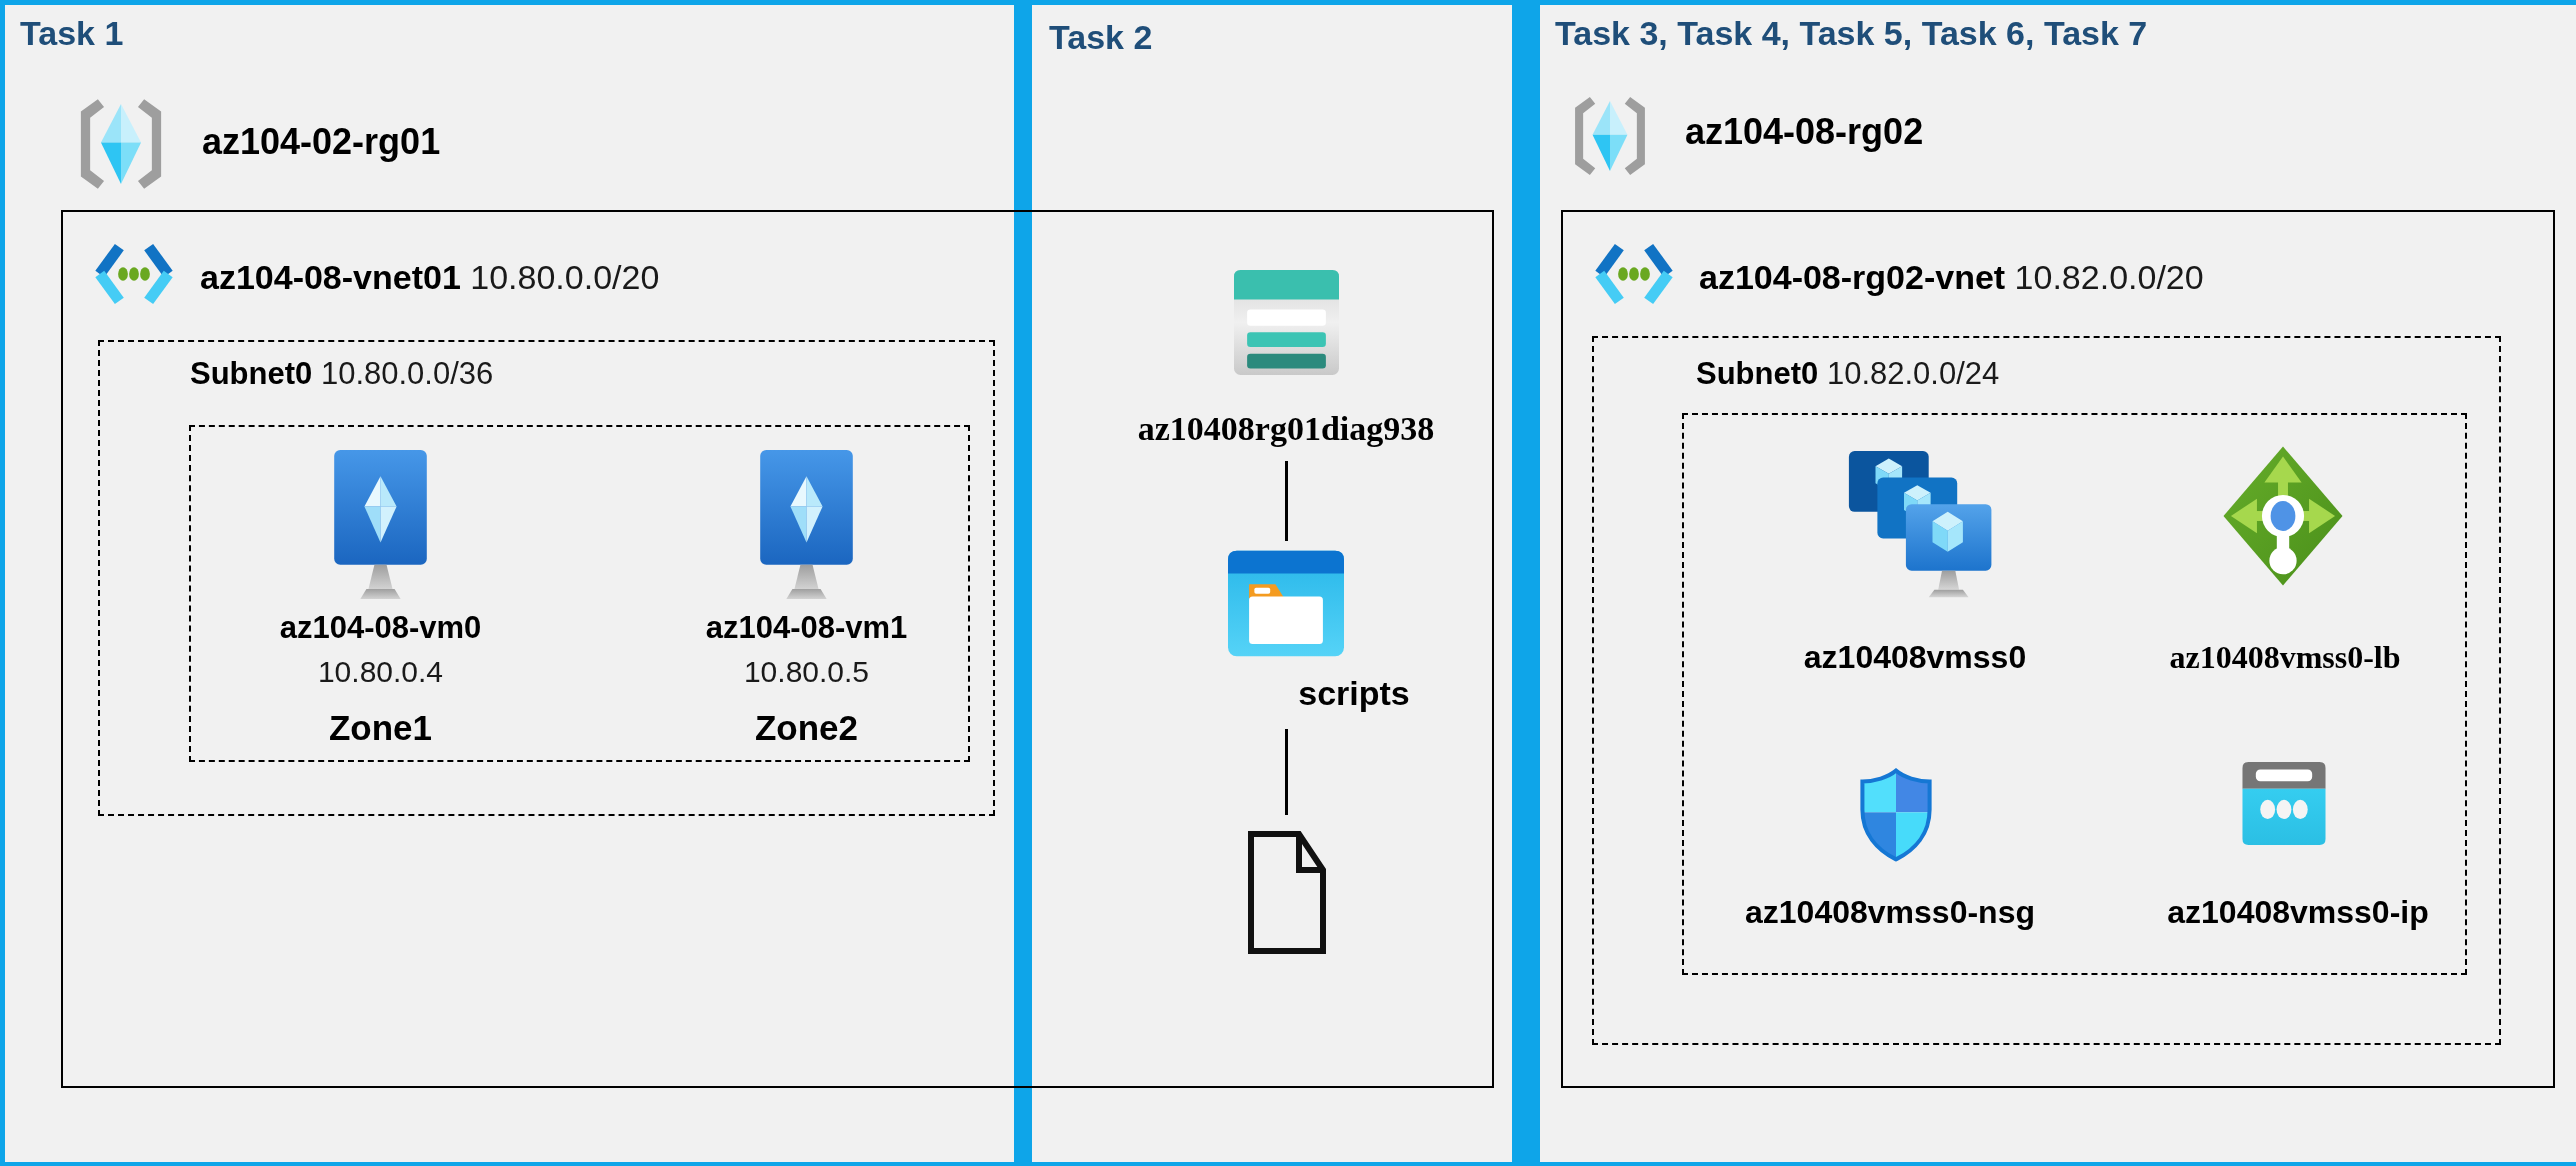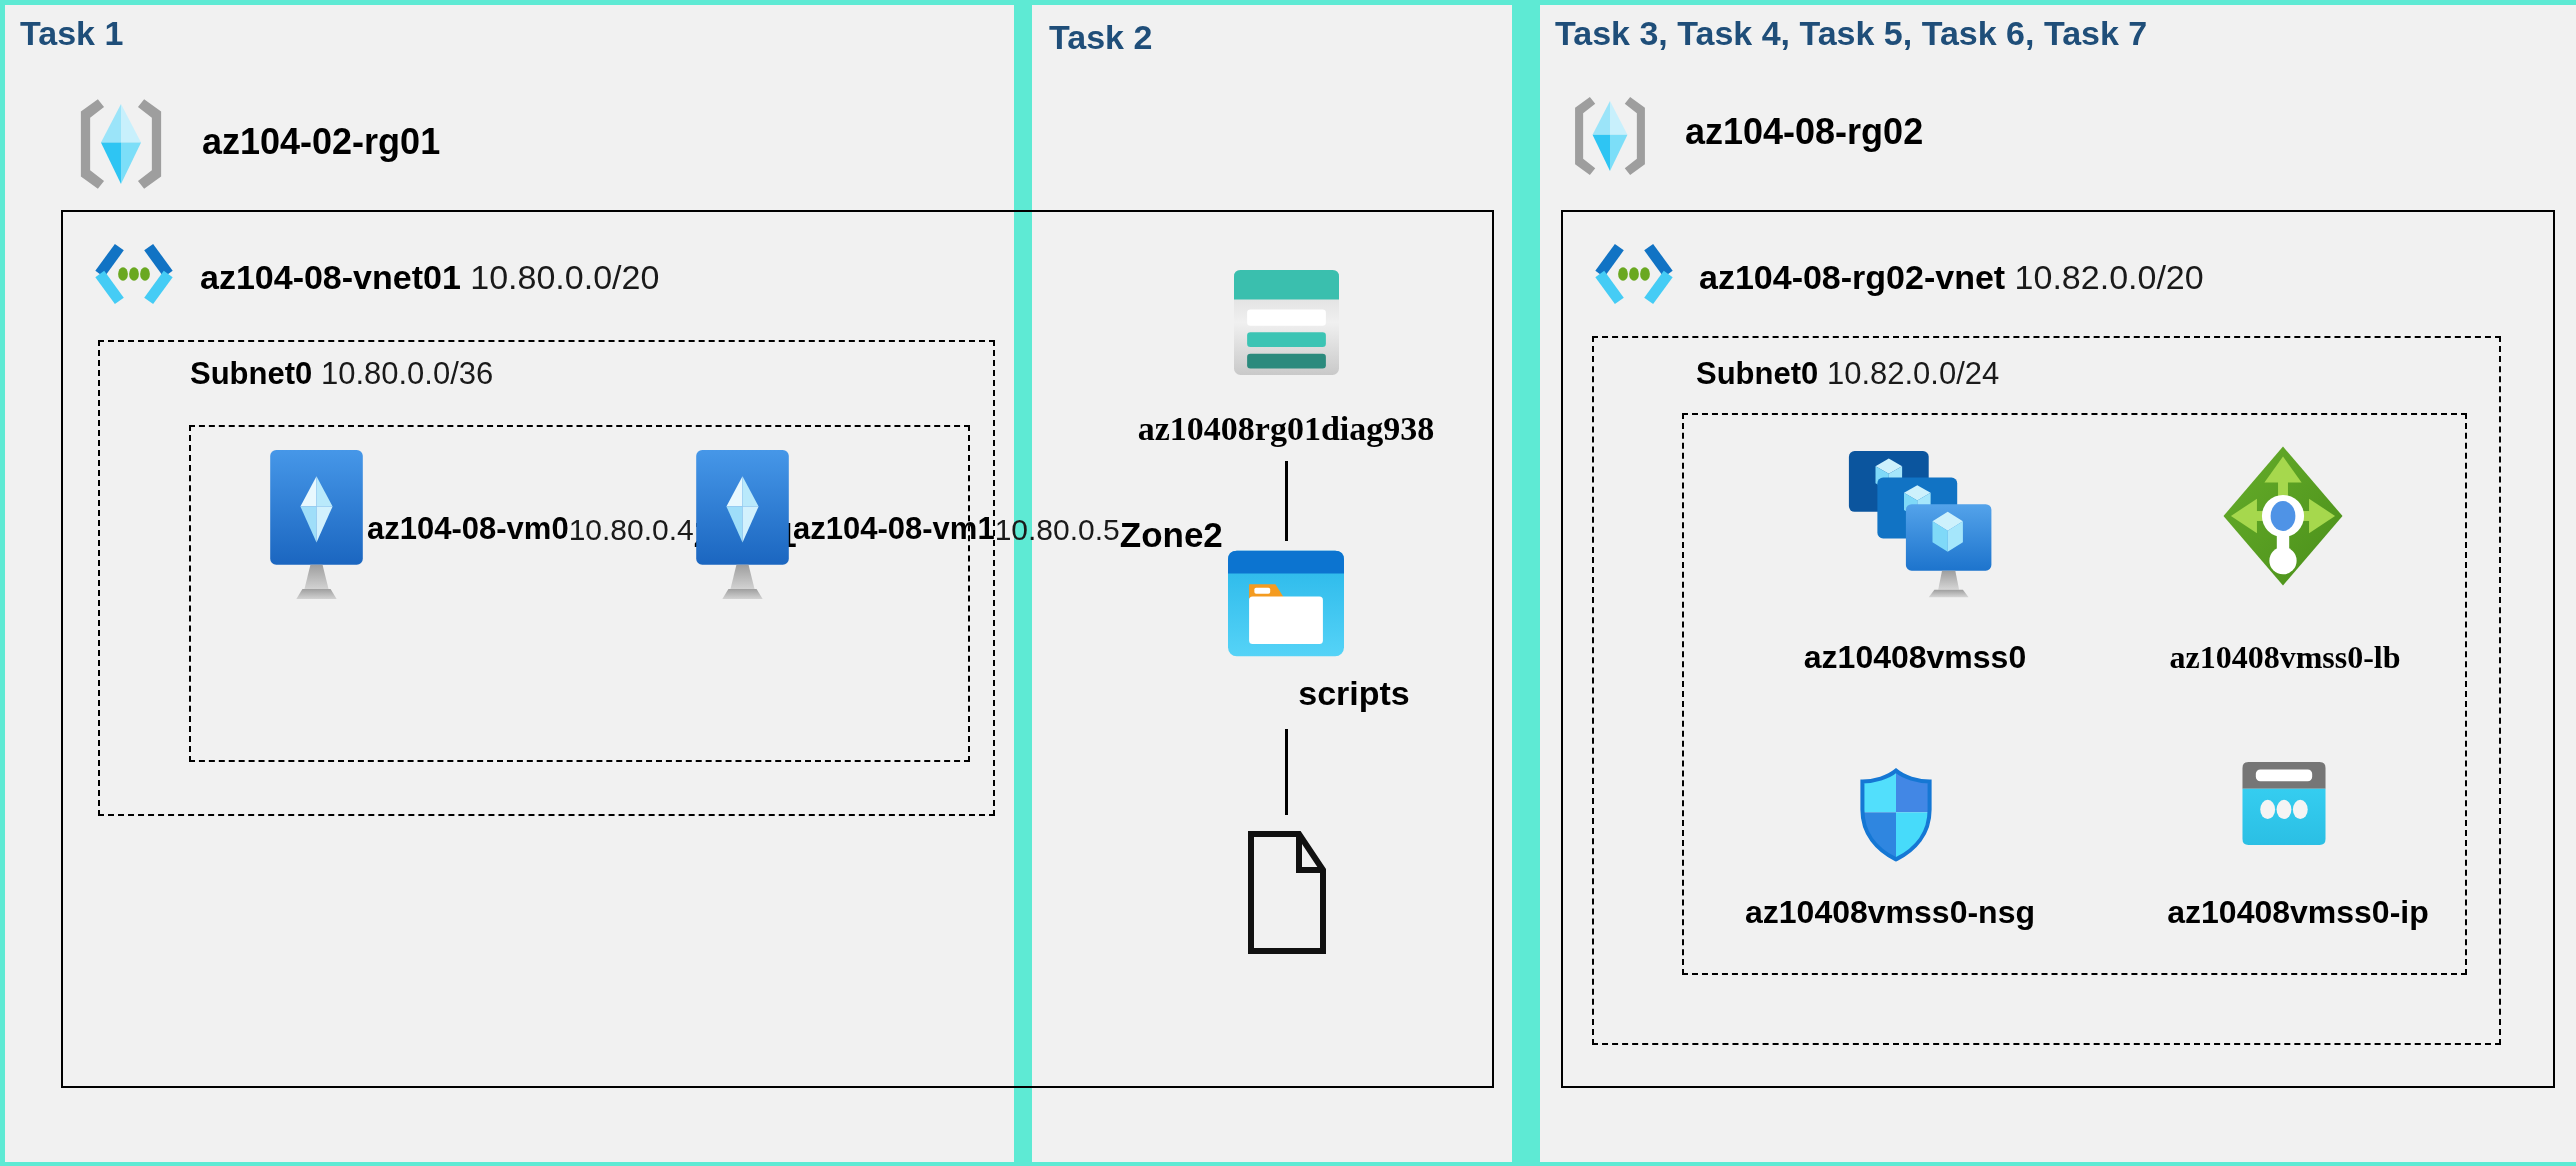--- a/index.html
+++ b/index.html
@@ -1,33 +1,33 @@
 <!DOCTYPE html>
 <html style="font-size:10.8px"><head>
 <meta charset="utf-8">
 <style>
   html,body{margin:0;padding:0;background:#fff;}
-  .stage{position:relative;width:2576px;height:1166px;background:#5eead4;
+  .stage{position:relative;width:2576px;height:1166px;background:#0ea5e9;
          font-family:"Liberation Sans",sans-serif;color:#000;overflow:hidden;}
   .panel{position:absolute;top:5.4px;height:1157px;background:#f1f1f1;}
   #panel-task1{left:5.4px;width:1009px;}
   #panel-task2{left:1032px;width:480px;}
   #panel-task3{left:1540px;width:1036px;}
   .hdr{position:absolute;font-size:34px;font-weight:700;color:#1f4e79;white-space:nowrap;}
   .solid-box{position:absolute;border:2.7px solid #000;box-sizing:border-box;}
   .dash-box{position:absolute;border:2px dashed #000;box-sizing:border-box;}
   .abs{position:absolute;}
   .lbl-xl{font-size:36px;font-weight:700;white-space:nowrap;}
   .lbl-vnet{font-size:34px;white-space:nowrap;}
   .lbl-vnet .nm{font-weight:700;}
   .lbl-vnet .cidr{font-weight:400;color:#1a1a1a;}
   .lbl-subnet{font-size:31px;white-space:nowrap;}
   .lbl-subnet .nm{font-weight:700;}
   .lbl-subnet .cidr{font-weight:400;color:#1a1a1a;}
-  .vm-block{position:absolute;width:229px;display:flex;flex-direction:row;align-items:center;}
+  .vm-block{position:absolute;width:229px;display:flex;flex-direction:column;align-items:center;}
   .vm-name{font-size:31px;font-weight:700;margin-top:6.7px;white-space:nowrap;}
   .vm-ip{font-size:30px;font-weight:400;margin-top:9.4px;white-space:nowrap;color:#1a1a1a;}
   .vm-zone{font-size:35px;font-weight:700;margin-top:19px;white-space:nowrap;}
   .stack-lbl{position:absolute;font-size:34px;font-weight:700;transform:translateX(-50%);white-space:nowrap;}
   .res-lbl{position:absolute;font-size:32px;font-weight:700;transform:translateX(-50%);white-space:nowrap;}
   .conn{position:absolute;width:2.7px;background:#000;}
   svg{display:block;}
 </style>
 </head>
 <body>

